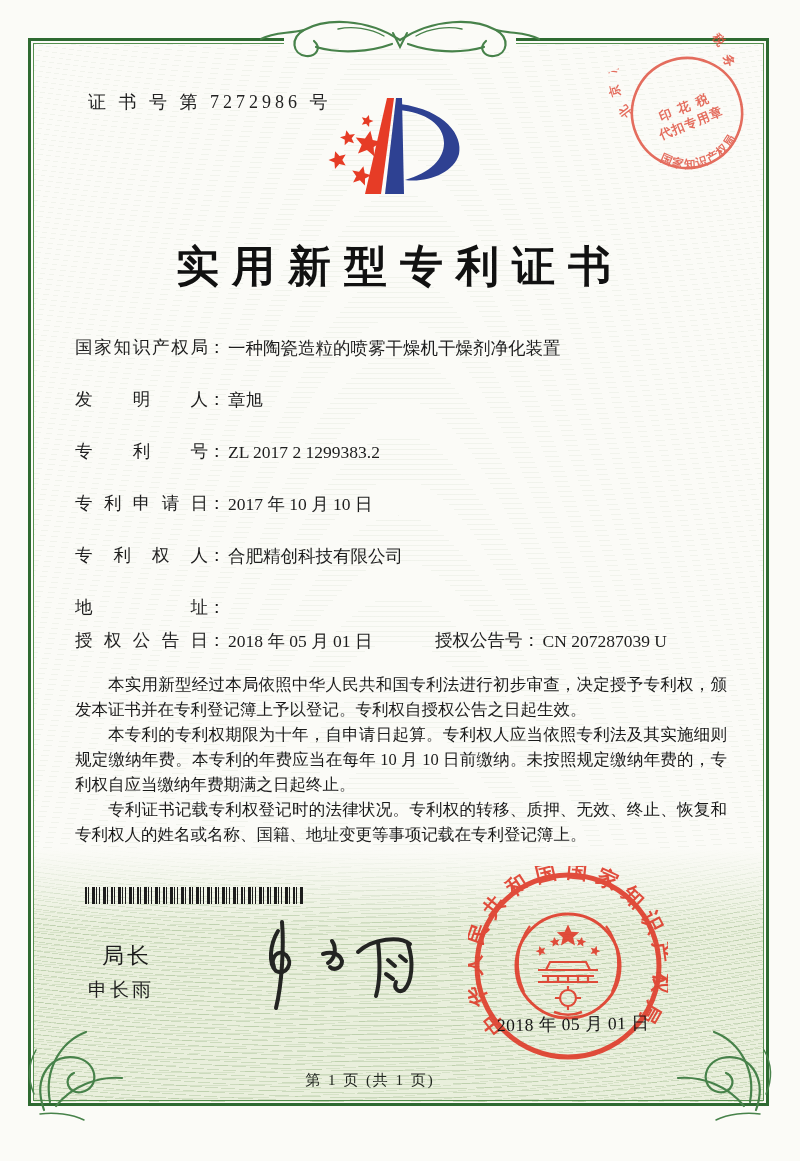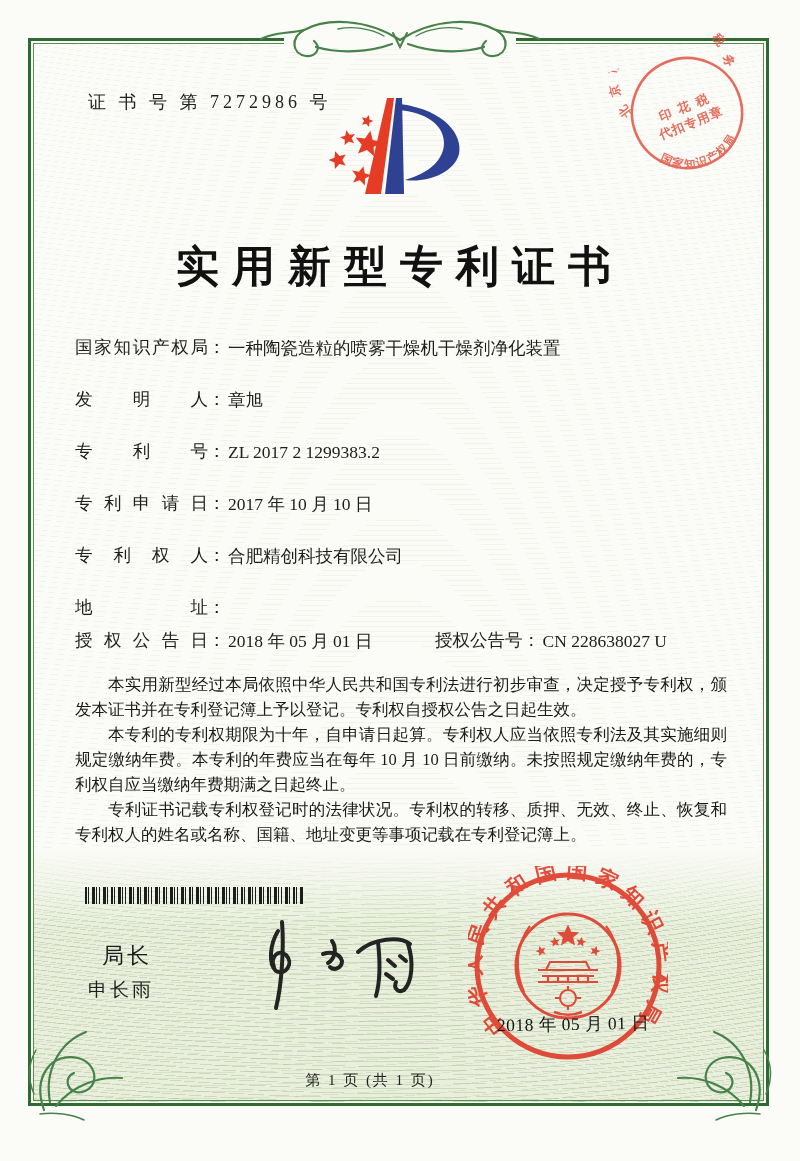--- a/index.html
+++ b/index.html
@@ -185,21 +185,21 @@
     </div>
     <div class="grant-row">
       <span class="pair left">
         <span class="lbl">授权公告日</span>
           <span class="colon">：</span>
           <span class="val">2018 年 05 月 01 日</span>
       </span>
       <span class="pair">
         <span>授权公告号</span>
           <span class="colon">：</span>
-          <span class="val">CN 228638027 U</span>
+          <span class="val">CN 207287039 U</span>
       </span>
     </div>
   </div>
 
   <div class="body-text">
     <p>本实用新型经过本局依照中华人民共和国专利法进行初步审查，决定授予专利权，颁发本证书并在专利登记簿上予以登记。专利权自授权公告之日起生效。</p>
     <p>本专利的专利权期限为十年，自申请日起算。专利权人应当依照专利法及其实施细则规定缴纳年费。本专利的年费应当在每年 10 月 10 日前缴纳。未按照规定缴纳年费的，专利权自应当缴纳年费期满之日起终止。</p>
     <p>专利证书记载专利权登记时的法律状况。专利权的转移、质押、无效、终止、恢复和专利权人的姓名或名称、国籍、地址变更等事项记载在专利登记簿上。</p>
   </div>
 

